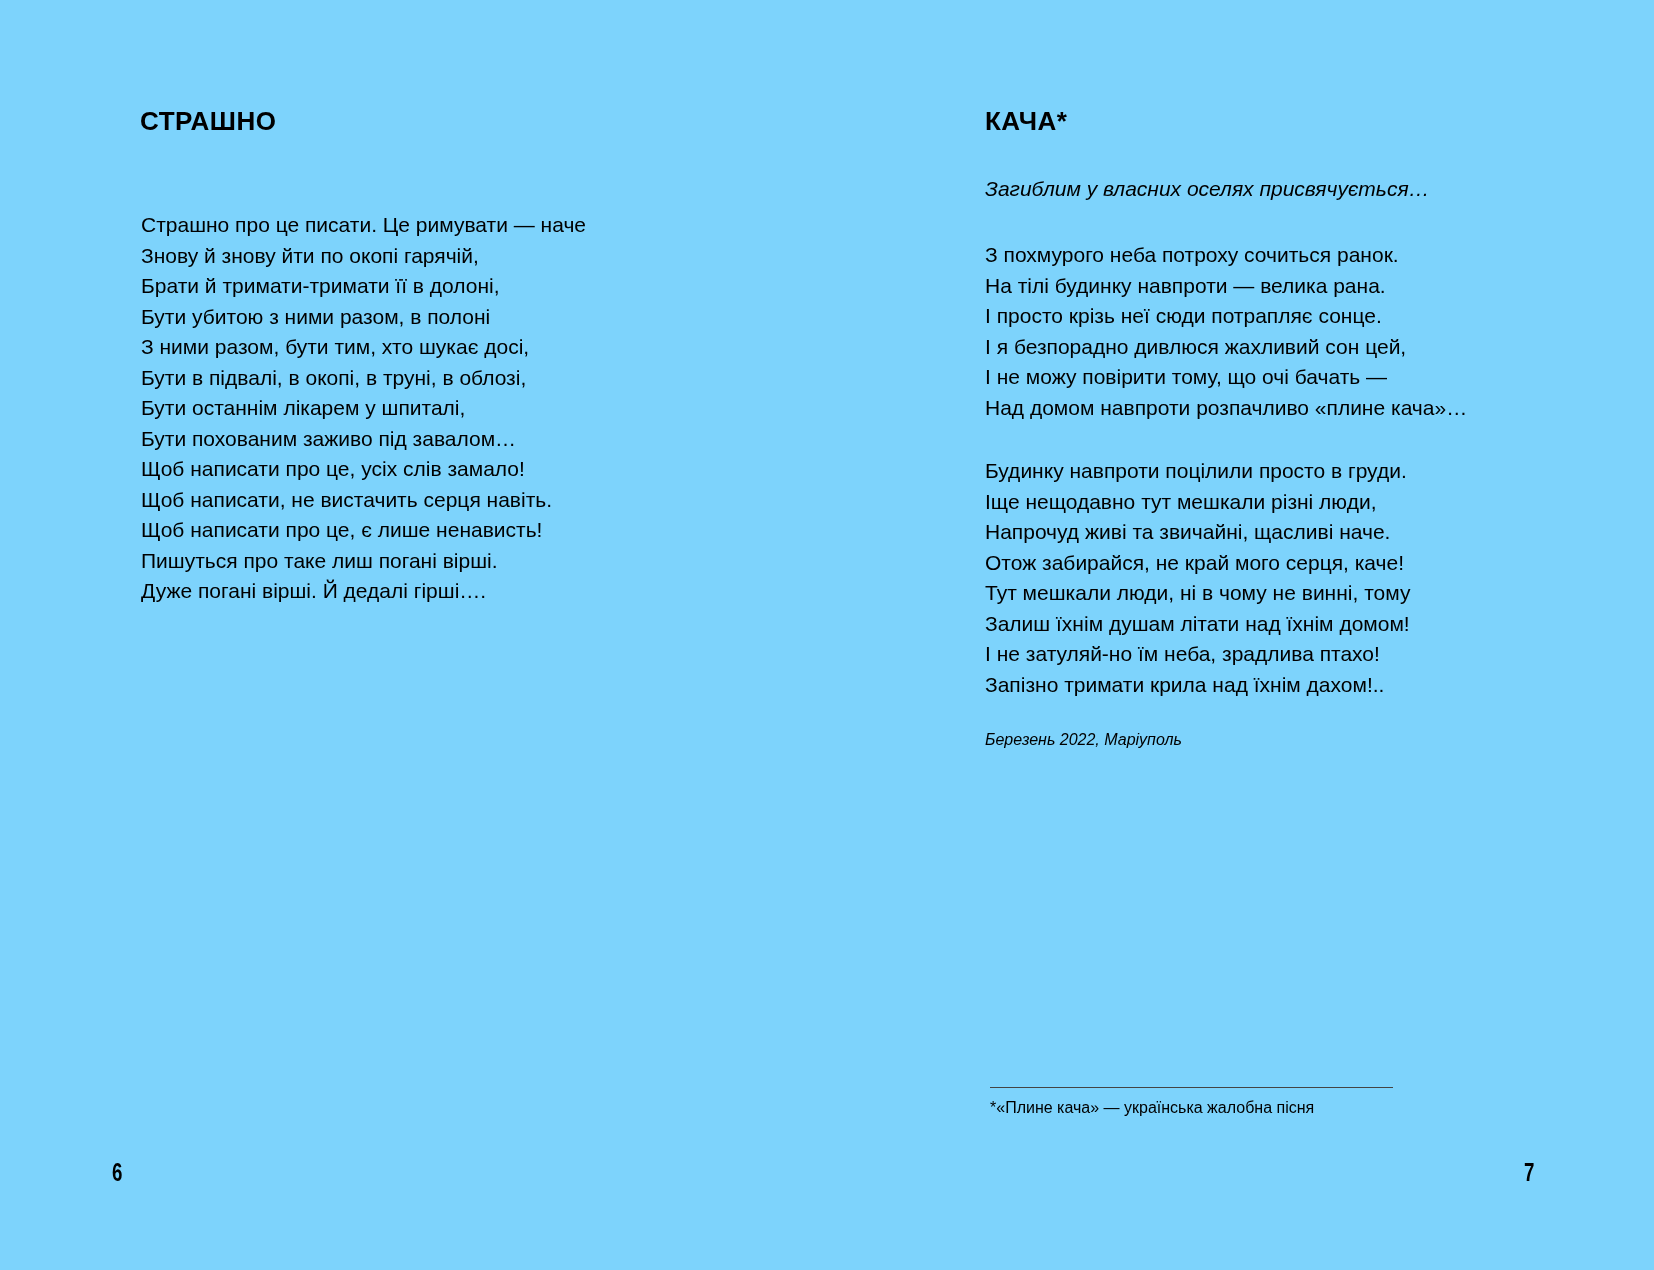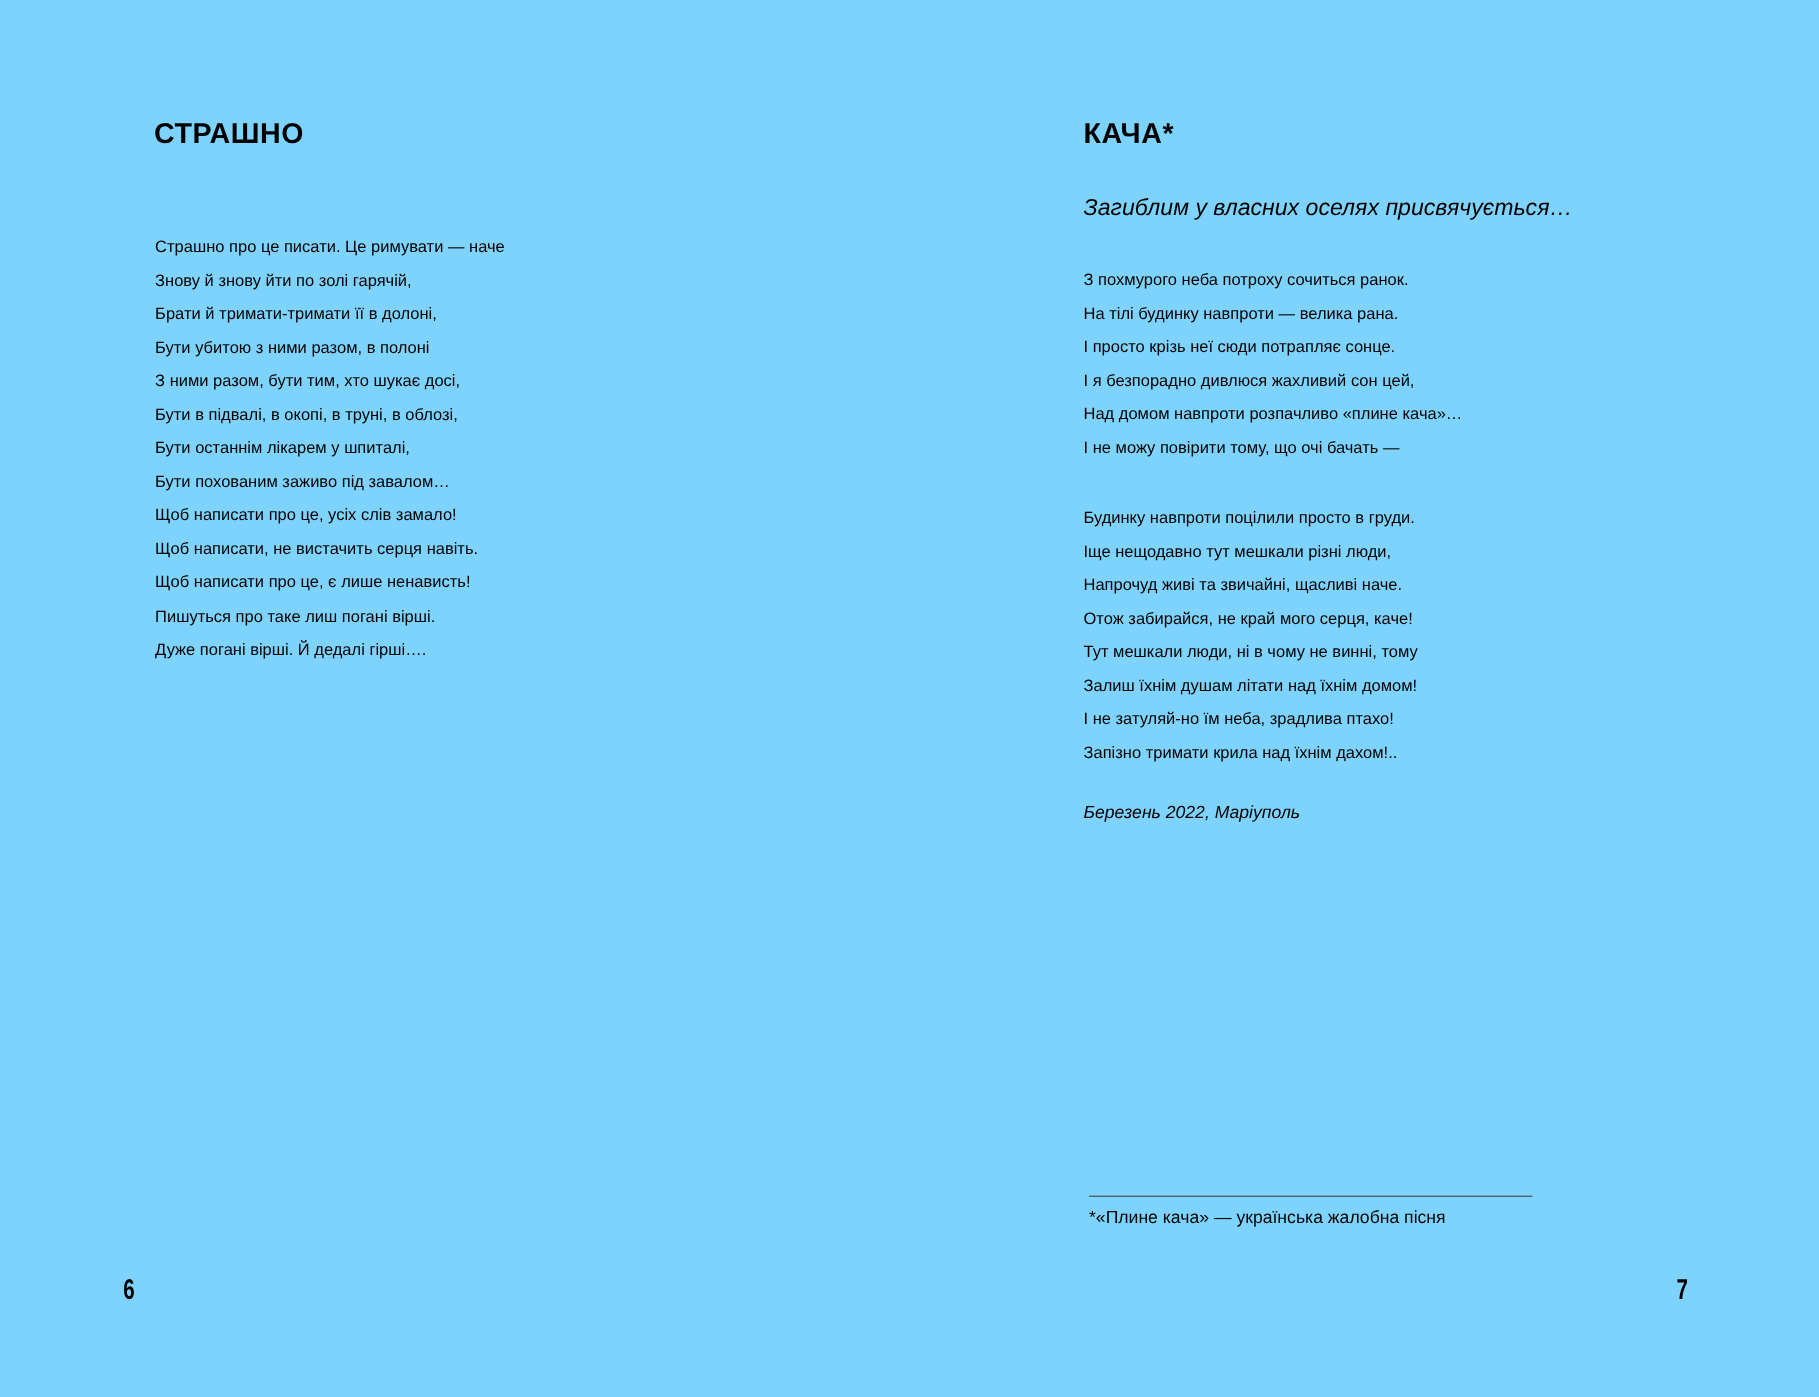--- a/index.html
+++ b/index.html
@@ -24,21 +24,21 @@
     line-height: 32px;
     font-weight: bold;
     letter-spacing: 0.5px;
     color: #000000;
   }
   .title-left  { left: 140px; top: 105px; }
   .title-right { left: 985px; top: 105px; text-align: right; }
 
   .poem {
     position: absolute;
-    font-size: 15px;
+    font-size: 21px;
     line-height: 30.5px;
     color: #000000;
     white-space: nowrap;
   }
   .poem-left { left: 141px; top: 210px; }
   .stanza-1  { left: 985px; top: 240px; }
   .stanza-2  { left: 985px; top: 456px; }
 
   .dedication {
     position: absolute;
@@ -93,21 +93,21 @@
 </head>
 <body>
 
 <div class="spread">
 
   <section>
     <h1 class="poem-title title-left">СТРАШНО</h1>
 
     <div class="poem poem-left">
         <div>Страшно про це писати. Це римувати — наче</div>
-        <div>Знову й знову йти по золі гарячій,</div>
+        <div>Знову й знову йти по окопі гарячій,</div>
         <div>Брати й тримати-тримати її в долоні,</div>
         <div>Бути убитою з ними разом, в полоні</div>
         <div>З ними разом, бути тим, хто шукає досі,</div>
         <div>Бути в підвалі, в окопі, в труні, в облозі,</div>
         <div>Бути останнім лікарем у шпиталі,</div>
         <div>Бути похованим заживо під завалом…</div>
         <div>Щоб написати про це, усіх слів замало!</div>
         <div>Щоб написати, не вистачить серця навіть.</div>
         <div>Щоб написати про це, є лише ненависть!</div>
         <div>Пишуться про таке лиш погані вірші.</div>
@@ -120,22 +120,22 @@
   <section>
     <h1 class="poem-title title-right">КАЧА*</h1>
 
     <div class="dedication">Загиблим у власних оселях присвячується…</div>
 
     <div class="poem stanza-1">
         <div>З похмурого неба потроху сочиться ранок.</div>
         <div>На тілі будинку навпроти — велика рана.</div>
         <div>І просто крізь неї сюди потрапляє сонце.</div>
         <div>І я безпорадно дивлюся жахливий сон цей,</div>
+        <div>І не можу повірити тому, що очі бачать —</div>
         <div>Над домом навпроти розпачливо «плине кача»…</div>
-        <div>І не можу повірити тому, що очі бачать —</div>
       </div>
 
     <div class="poem stanza-2">
         <div>Будинку навпроти поцілили просто в груди.</div>
         <div>Іще нещодавно тут мешкали різні люди,</div>
         <div>Напрочуд живі та звичайні, щасливі наче.</div>
         <div>Отож забирайся, не край мого серця, каче!</div>
         <div>Тут мешкали люди, ні в чому не винні, тому</div>
         <div>Залиш їхнім душам літати над їхнім домом!</div>
         <div>І не затуляй-но їм неба, зрадлива птахо!</div>

